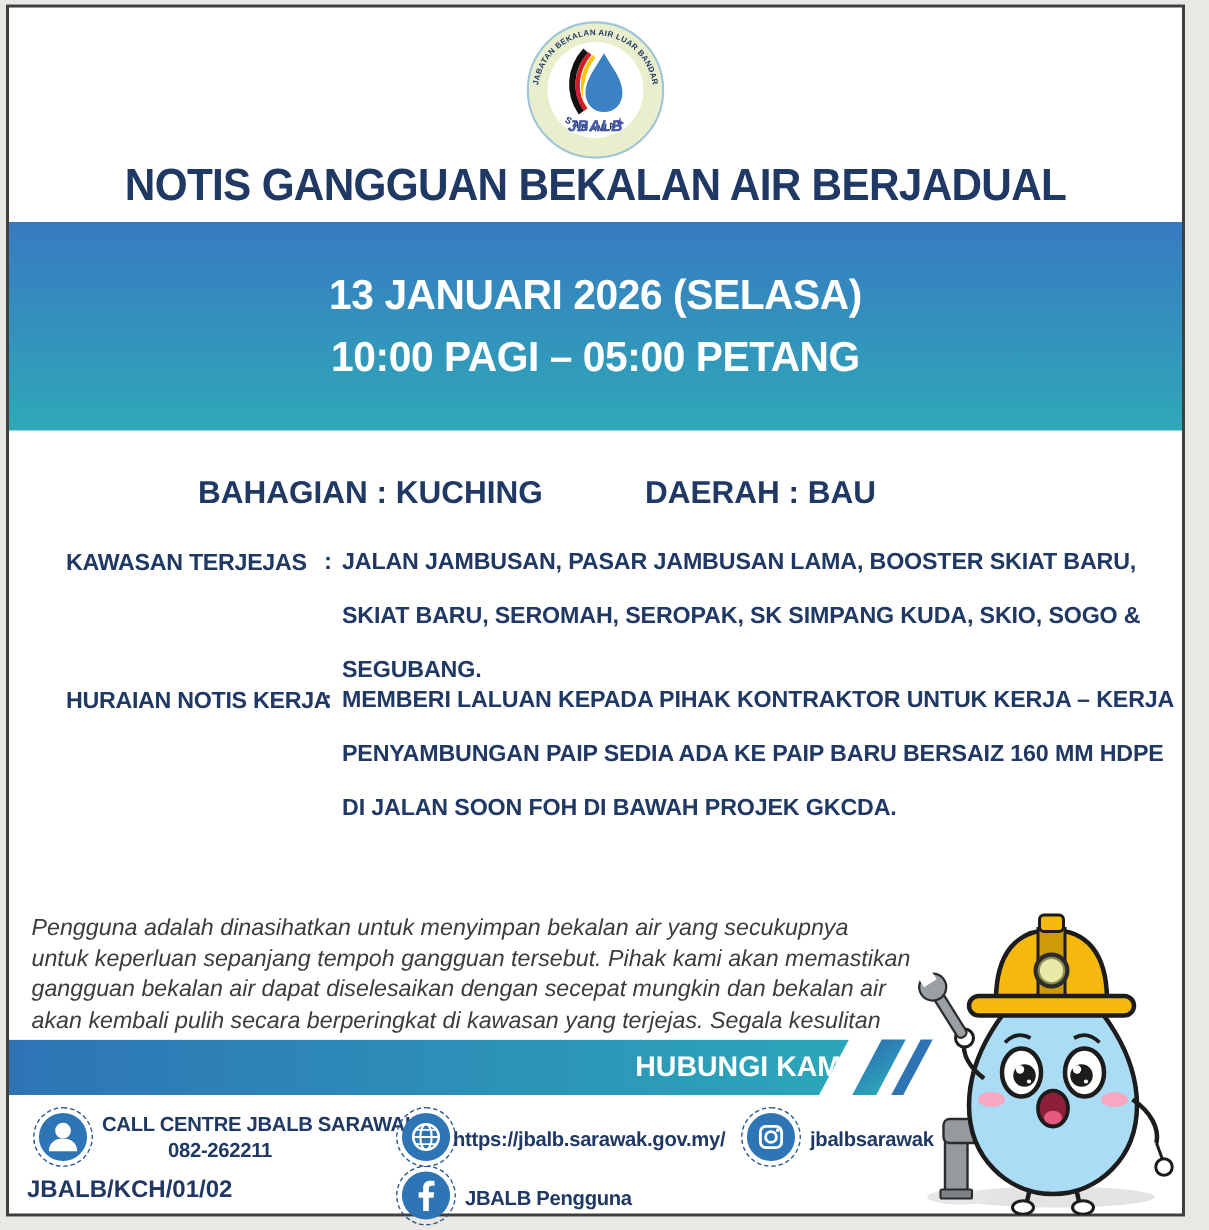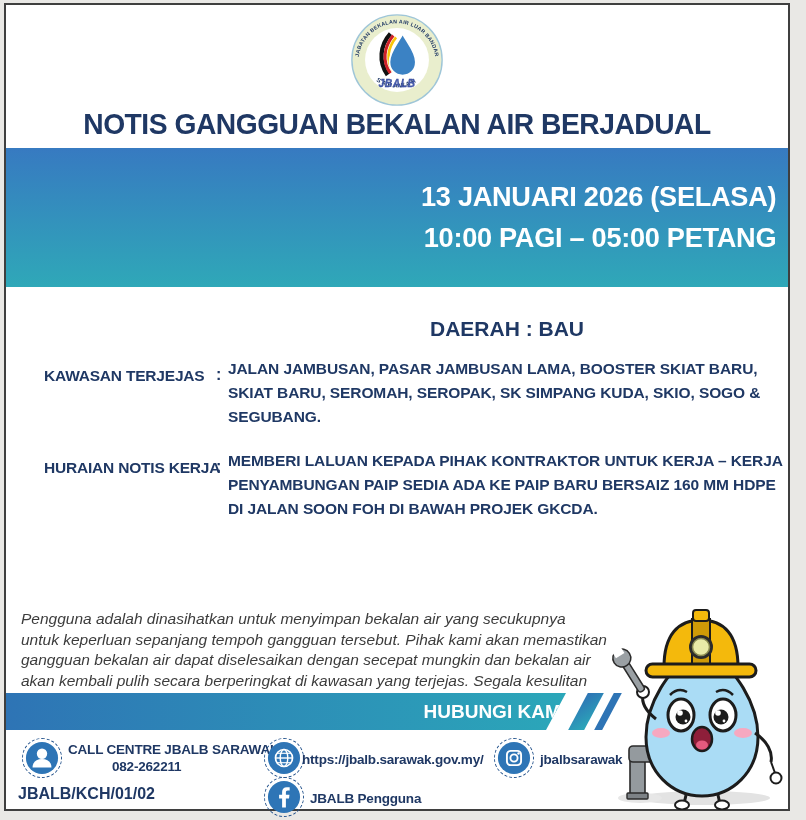--- a/index.html
+++ b/index.html
@@ -18,33 +18,33 @@
   
   .title{
     position:absolute;top:102px;left:0;width:100%;text-align:center;
     font-size:30px;font-weight:bold;color:#1F3864;letter-spacing:-0.5px;
     transform:scaleX(0.94);
   }
   
   .date-band{
     position:absolute;top:143px;left:0;width:100%;height:139px;
     background:linear-gradient(to bottom,#377AC1,#2FA8B8);
-    text-align:right;color:#fff;font-weight:bold;
+    text-align:center;color:#fff;font-weight:bold;
   }
   .date-band .line1{margin-top:33px;font-size:28px;letter-spacing:-0.3px;transform:scaleX(0.97);}
   .date-band .line2{margin-top:9px;font-size:28px;letter-spacing:-0.3px;transform:scaleX(0.97);}
   
   .region-row{position:absolute;top:312px;left:0;width:100%;height:30px;color:#1F3864;font-weight:bold;font-size:21px;}
   .bahagian{position:absolute;left:126px;top:0;}
   .daerah{position:absolute;left:424px;top:0;}
   
   .detail-row{position:absolute;left:0;width:100%;color:#1F3864;font-weight:bold;}
   .detail-row .lbl{position:absolute;left:38px;top:10px;font-size:15.5px;letter-spacing:-0.2px;}
   .detail-row .colon{position:absolute;left:210px;top:9px;font-size:16px;}
-  .detail-row .txt{position:absolute;left:222px;top:0;width:566px;font-size:15.5px;line-height:24px;letter-spacing:-0.1px;}
+  .detail-row .txt{position:absolute;left:222px;top:0;width:566px;font-size:15.5px;line-height:36px;letter-spacing:-0.1px;}
   #row-kawasan{top:352px;height:90px;}
   #row-huraian{top:444px;height:120px;}
   
   .advisory{
     position:absolute;left:15px;top:604px;width:586px;
     font-style:italic;font-size:15.5px;line-height:20.5px;color:#3c3c3c;margin:0;
   }
   
   .contact-bar{
     position:absolute;left:0;top:688px;width:560px;height:37px;
@@ -104,20 +104,21 @@
   </div>
 
   <div class="title">NOTIS GANGGUAN BEKALAN AIR BERJADUAL</div>
 
   <div class="date-band">
     <div class="line1">13 JANUARI 2026 (SELASA)</div>
     <div class="line2">10:00 PAGI – 05:00 PETANG</div>
   </div>
 
   <div class="region-row">
+    <span class="bahagian">BAHAGIAN : KUCHING</span>
     <span class="daerah">DAERAH : BAU</span>
   </div>
 
   <div class="detail-row" id="row-kawasan">
     <span class="lbl">KAWASAN TERJEJAS</span>
     <span class="colon">:</span>
     <div class="txt">JALAN JAMBUSAN, PASAR JAMBUSAN LAMA, BOOSTER SKIAT BARU, SKIAT BARU, SEROMAH, SEROPAK, SK SIMPANG KUDA, SKIO, SOGO &amp; SEGUBANG.</div>
   </div>
 
   <div class="detail-row" id="row-huraian">

